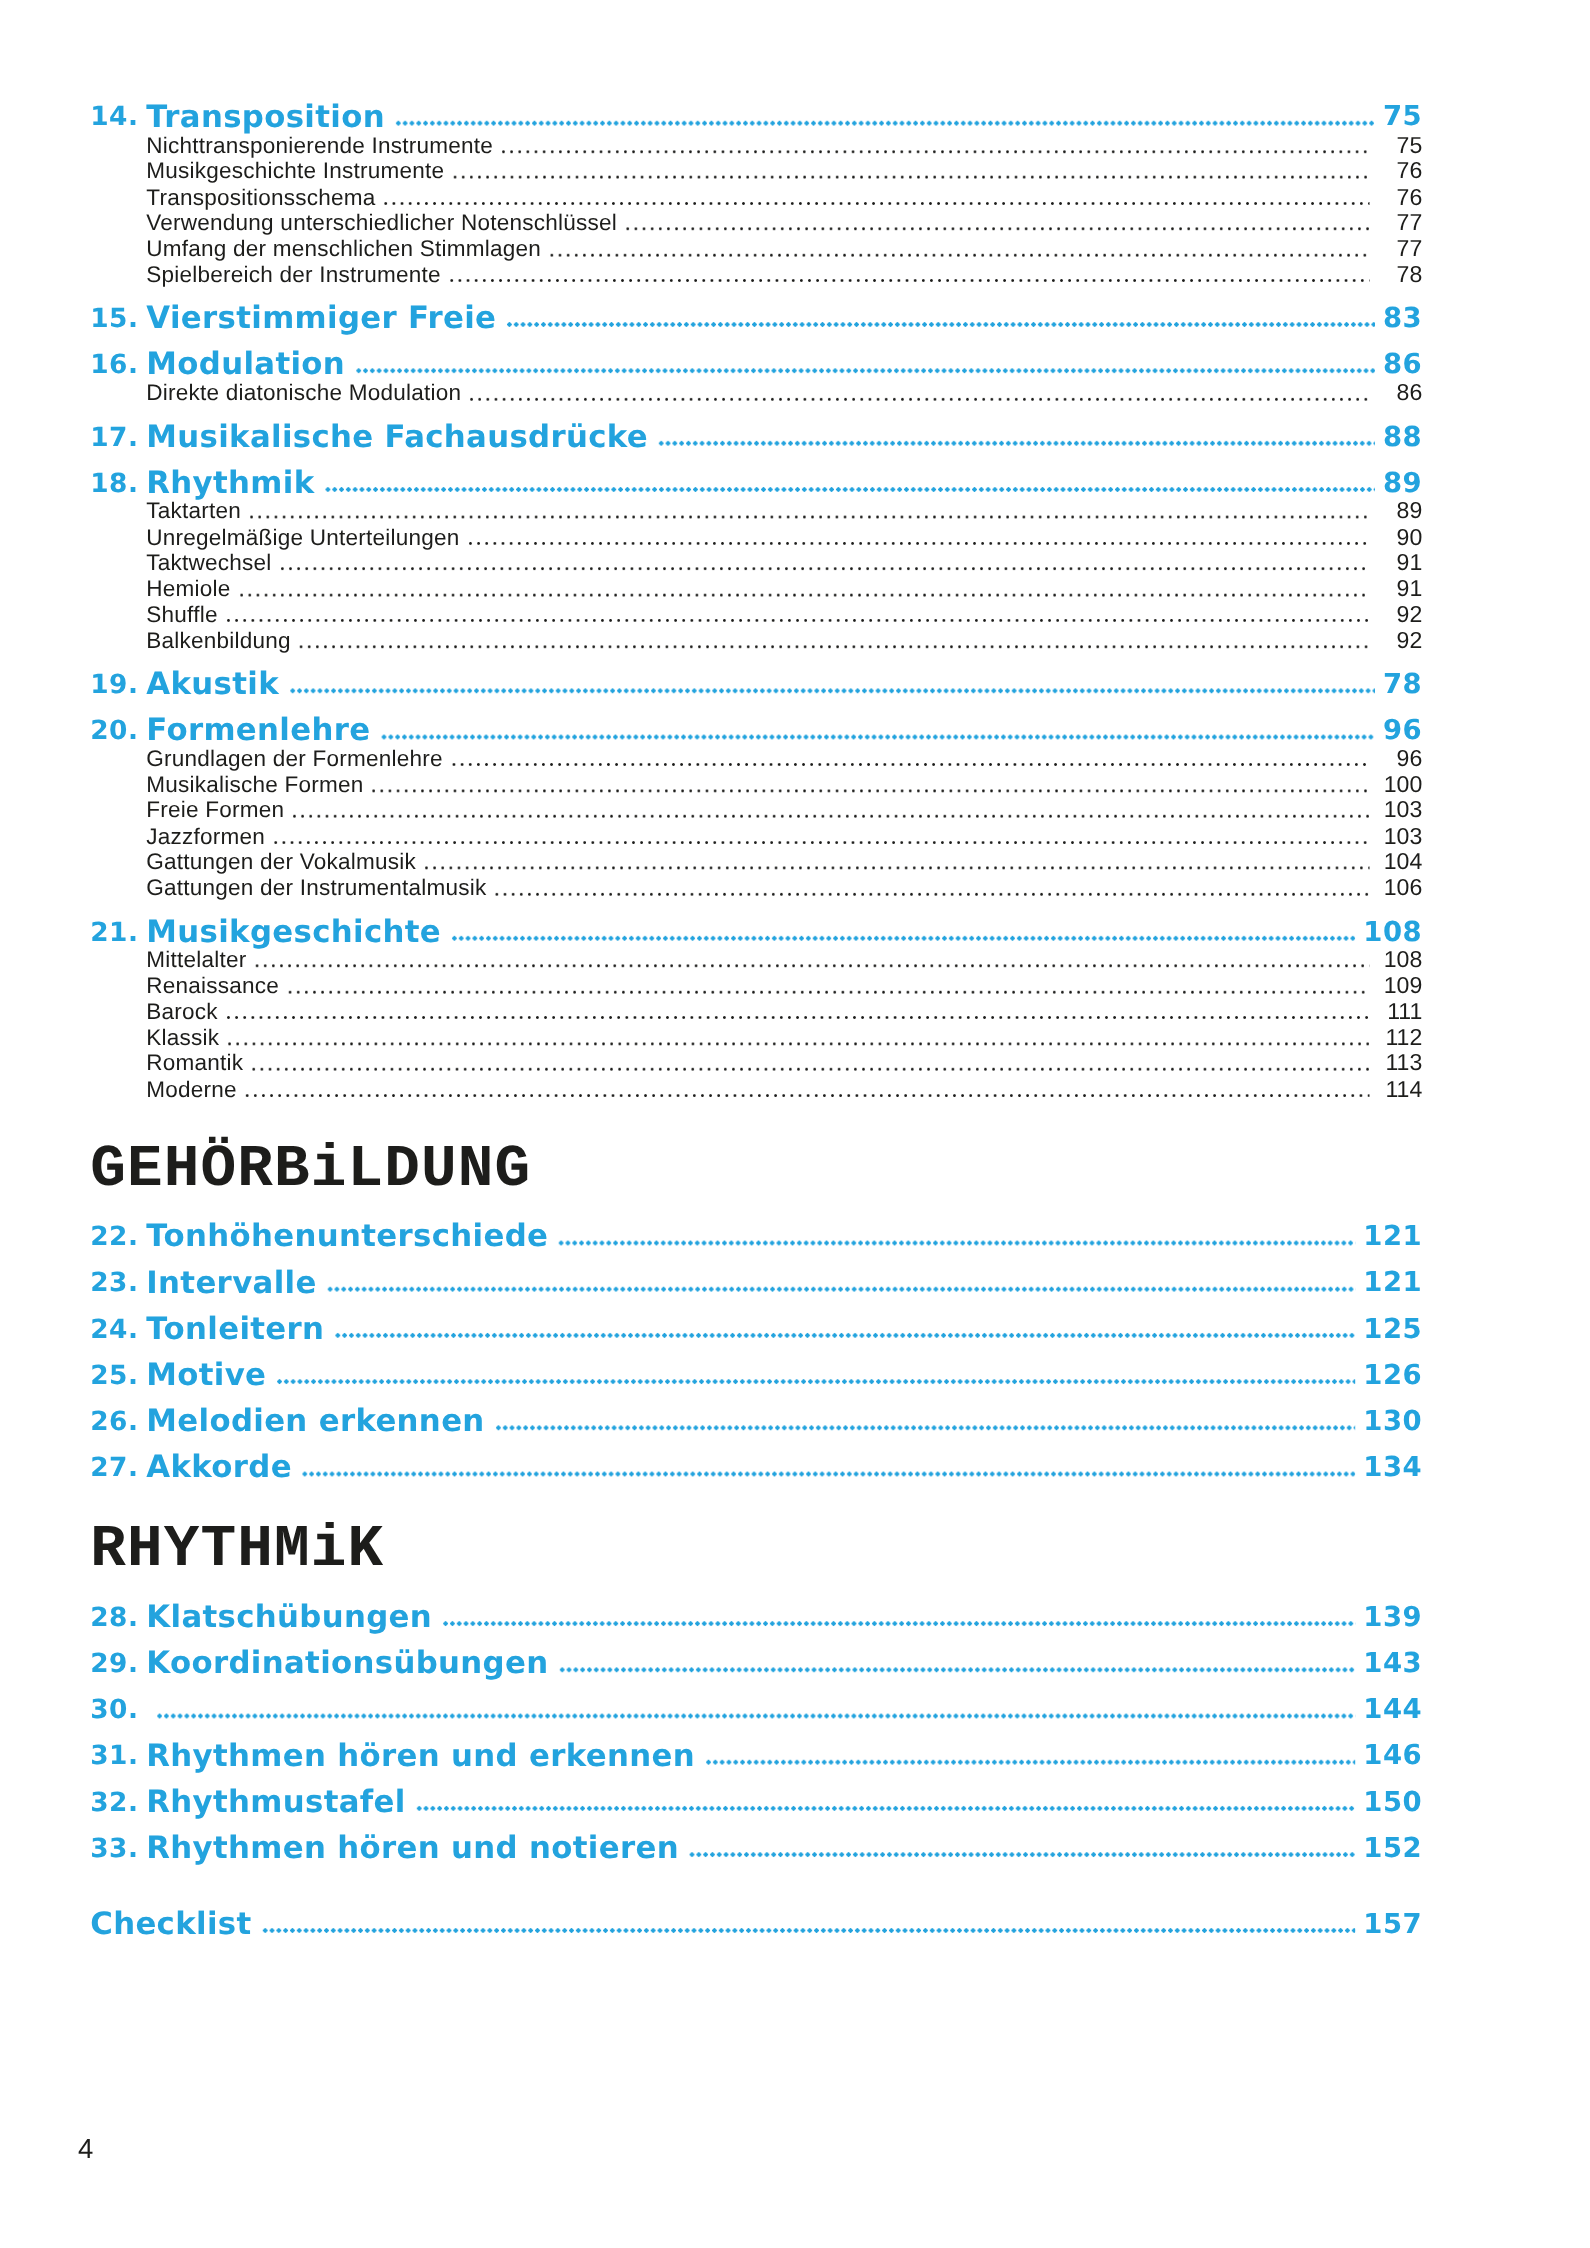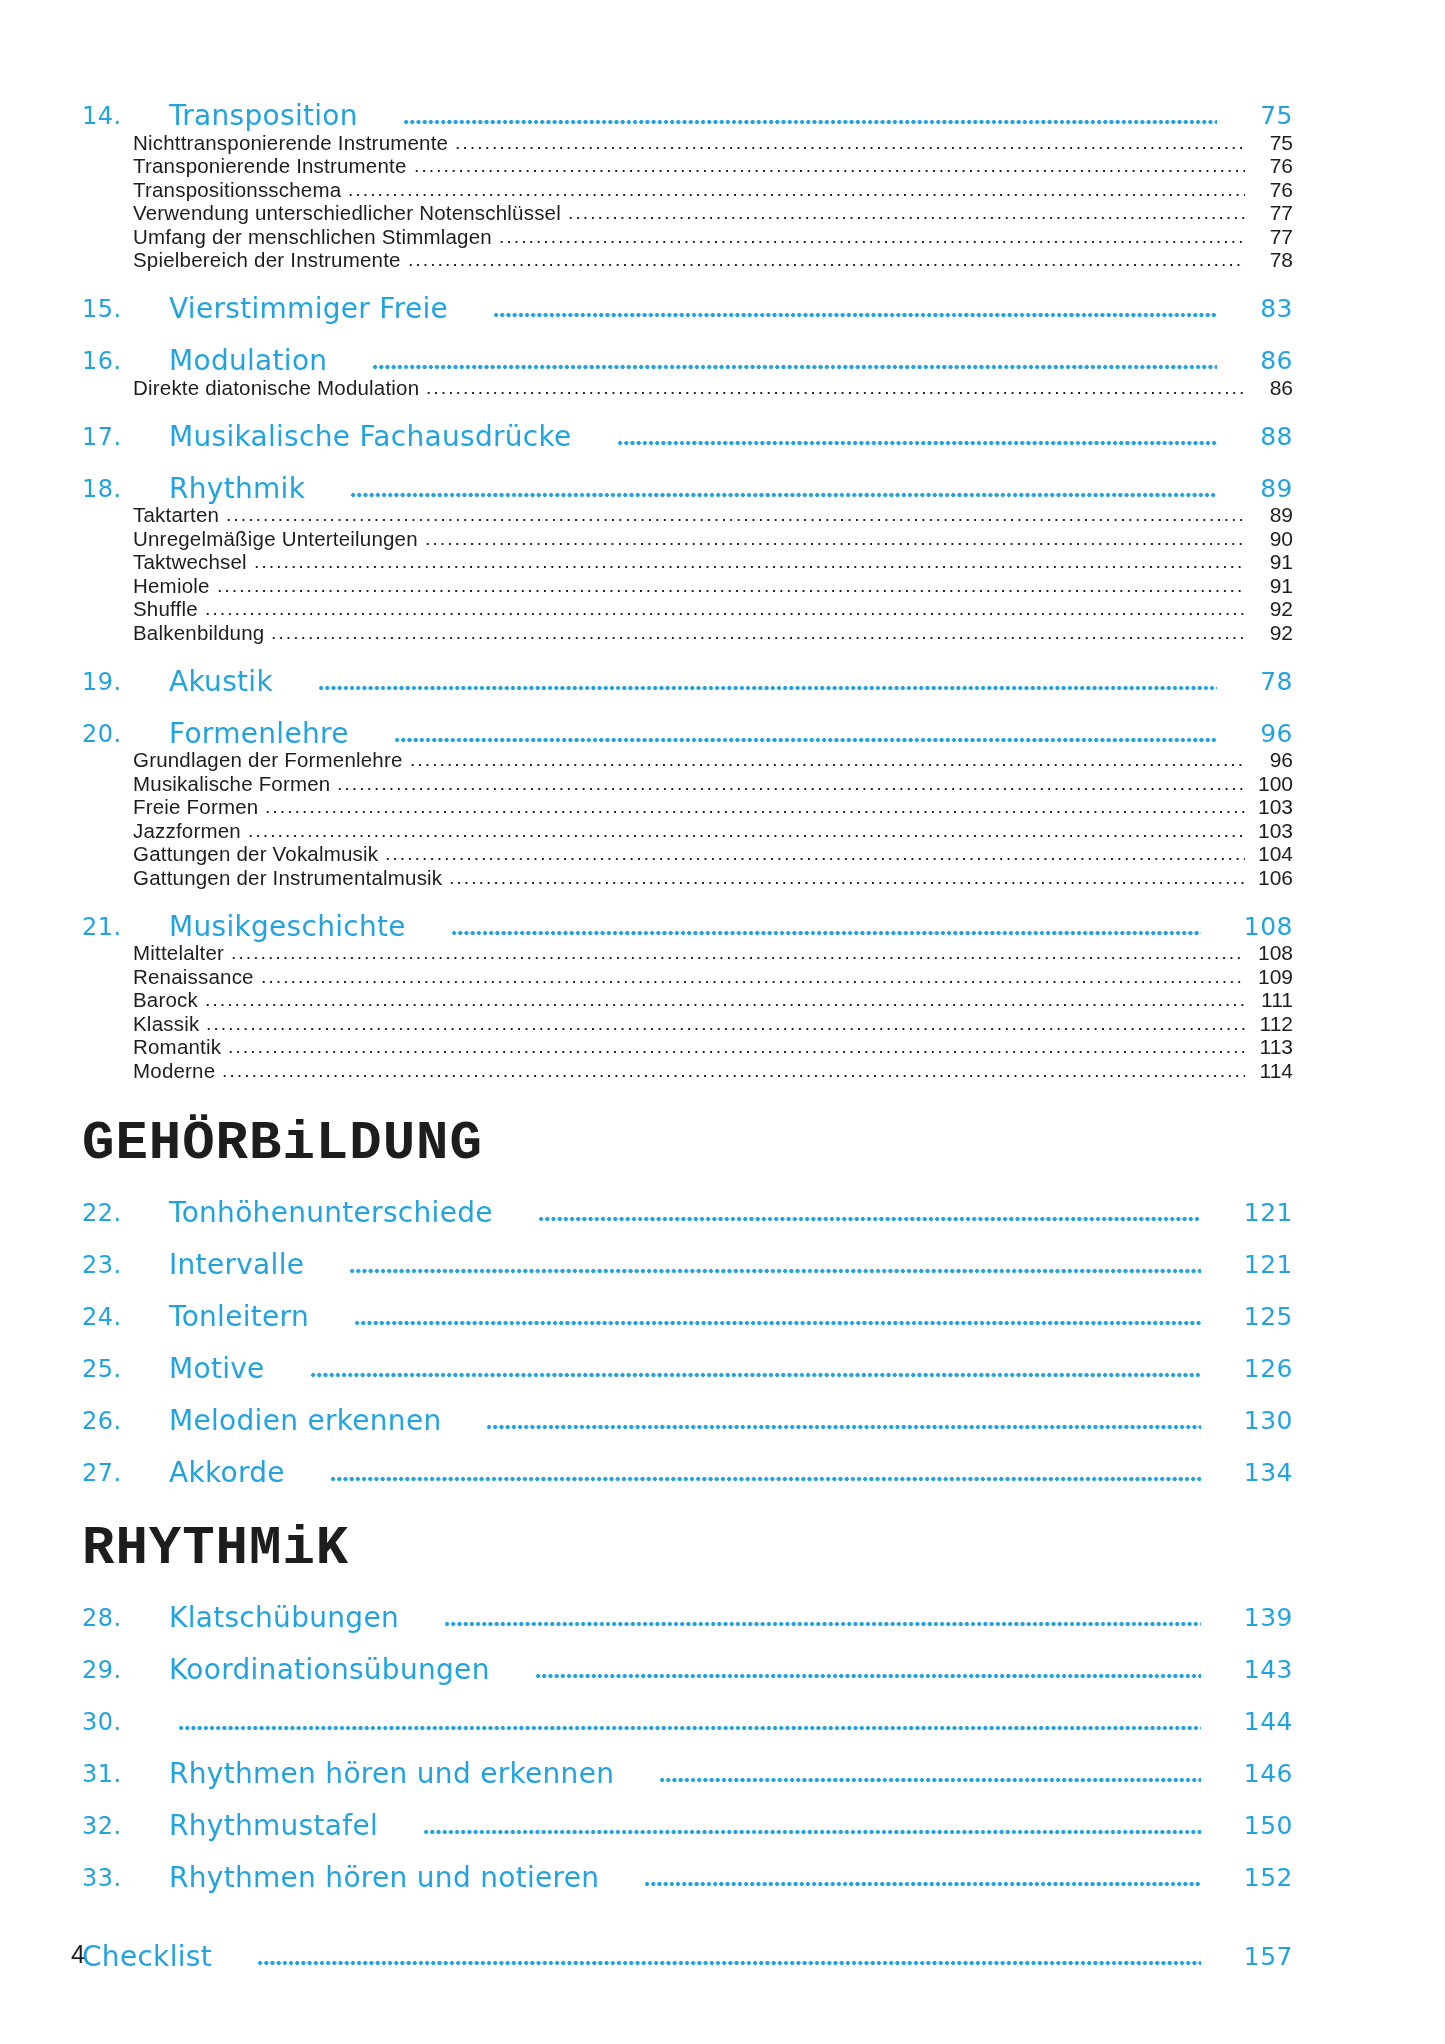--- a/index.html
+++ b/index.html
@@ -22,25 +22,24 @@
 
   .row .leader{
     flex:1 1 auto;
     background-repeat:repeat-x;
     background-position:left bottom;
   }
 
   
   .row.chapter{
     height:30px;
-    margin-top:22px;
+    margin-top:12px;
     font-family:"DejaVu Sans","Liberation Sans",sans-serif;
-    font-weight:400;
+    font-weight:700;
     color:var(--accent);
-    gap:36px;
   }
   .row.chapter .num{
     display:inline-block;
     width:51px;
     font-size:24px;
     line-height:28px;
     letter-spacing:.5px;
   }
   .row.chapter .label{
     font-size:28px;
@@ -120,21 +119,21 @@
       <span class="label">Transposition</span>
     <span class="leader"></span>
     <span class="page">75</span>
   </div>
     <div class="row sub">
     <span class="label">Nichttransponierende Instrumente</span>
     <span class="leader"></span>
     <span class="page">75</span>
   </div>
     <div class="row sub">
-    <span class="label">Transponierende Instrumente</span>
+    <span class="label">Musikgeschichte Instrumente</span>
     <span class="leader"></span>
     <span class="page">76</span>
   </div>
     <div class="row sub">
     <span class="label">Transpositionsschema</span>
     <span class="leader"></span>
     <span class="page">76</span>
   </div>
     <div class="row sub">
     <span class="label">Verwendung unterschiedlicher Notenschlüssel</span>

